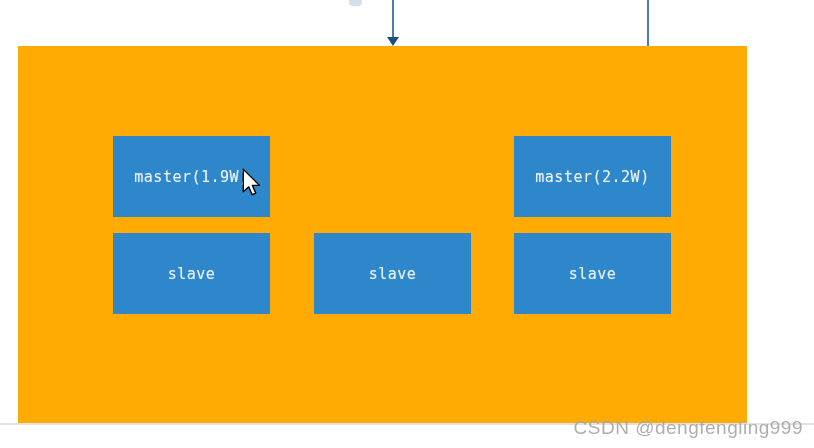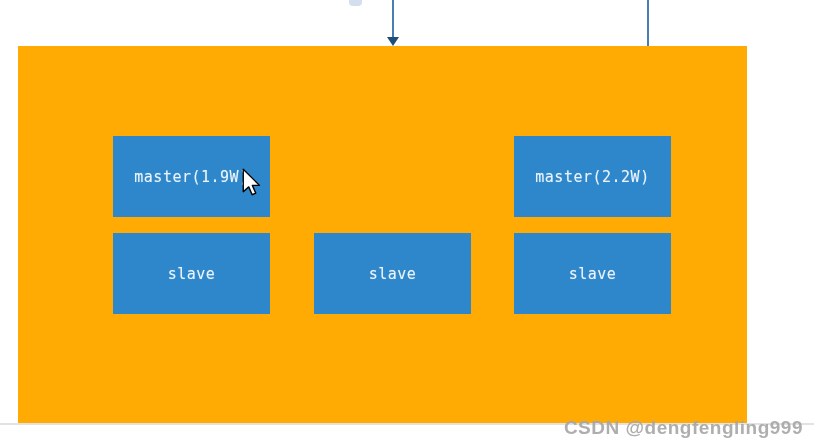--- a/index.html
+++ b/index.html
@@ -62,21 +62,21 @@
   .c2{left:496px;} 
   
   .divider{
     position:absolute;left:0;top:423px;width:814px;height:2px;
     background:#E2E2E2;
   }
   
   .watermark{
     position:absolute;top:417px;right:11px;
     font-family:"Liberation Sans",sans-serif;
-    font-size:19px;font-weight:700;letter-spacing:.5px;
+    font-size:19px;font-weight:400;letter-spacing:.5px;
     color:var(--watermark);
     opacity:.9;
     z-index:5;
   }
   
   .cursor{
     position:absolute;left:242px;top:168px;z-index:6;
   }
 </style>
 </head>

